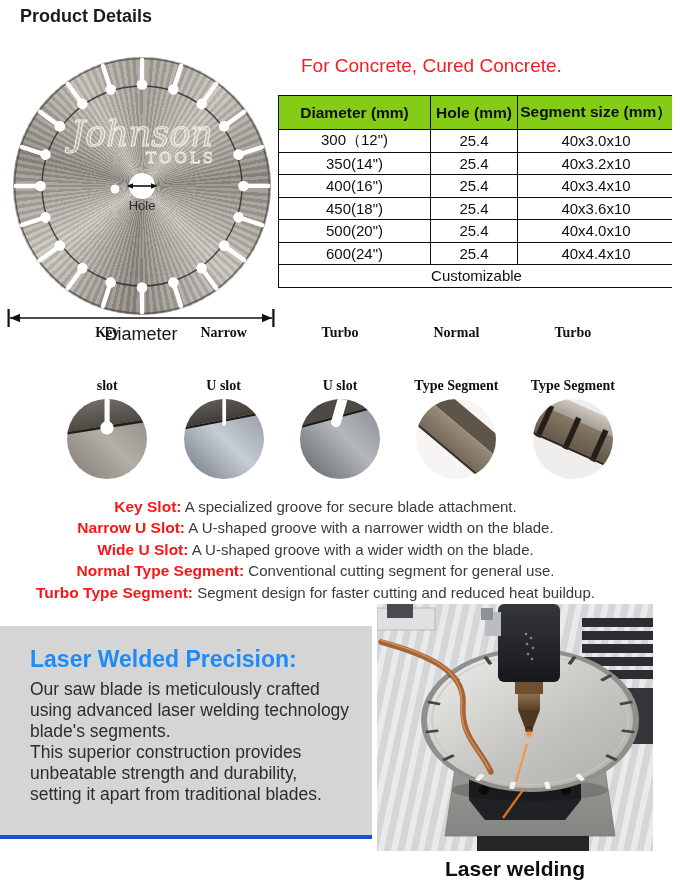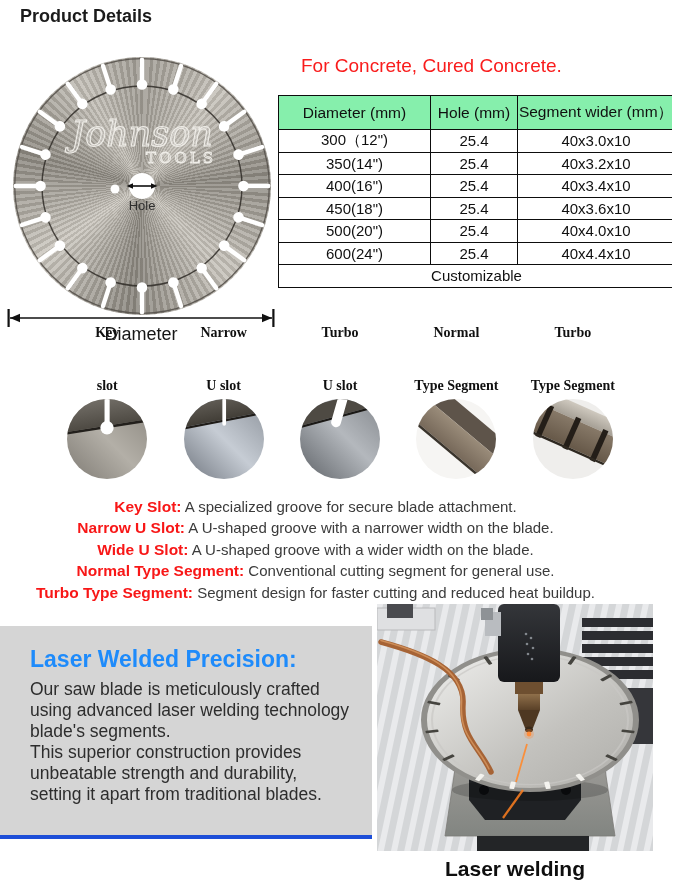--- a/index.html
+++ b/index.html
@@ -17,21 +17,21 @@
   .blade-svg{position:absolute;left:0;top:0;width:258px;height:258px;}
   .dim-arrow{position:absolute;left:-6px;top:251px;width:268px;height:20px;}
   .dim-label{position:absolute;left:-6px;top:267px;width:268px;text-align:center;
              font-size:18px;color:#161616;}
 
   
   .tagline{position:absolute;left:301px;top:55px;font-size:19px;color:#f91c1c;}
   .spec{position:absolute;left:278px;top:95px;width:396px;border-collapse:collapse;
         table-layout:fixed;font-size:15px;color:#101010;}
   .spec th,.spec td{border:1.5px solid #0d0d0d;text-align:center;padding:0;}
-  .spec th{height:33px;background:#86efac;font-weight:400;font-size:15.5px;}
+  .spec th{height:33px;background:#84cc16;font-weight:700;font-size:15.5px;}
   .spec td{height:21.5px;}
 
   
   .features{position:absolute;left:49px;top:350px;width:582px;display:flex;}
   .feature{flex:1;text-align:center;}
   .flabel{height:44px;display:flex;flex-direction:column;justify-content:flex-end;
           padding-bottom:3px;font-family:"Liberation Serif",serif;font-weight:700;
           font-size:14px;line-height:16px;color:#101010;gap:37px;}
   .fc{width:80px;height:80px;display:block;margin:2px auto 0;}
 
@@ -118,21 +118,21 @@
   <table class="spec">
     <colgroup>
         <col style="width:152px">
         <col style="width:87px">
         <col style="width:157px">
       </colgroup>
     <thead>
       <tr>
         <th>Diameter (mm)</th>
         <th>Hole (mm)</th>
-        <th>Segment wider (mm）</th>
+        <th>Segment size (mm）</th>
       </tr>
     </thead>
     <tbody>
       <tr>
         <td>300（12")</td>
         <td>25.4</td>
         <td>40x3.0x10</td>
       </tr>
       <tr>
         <td>350(14")</td>

